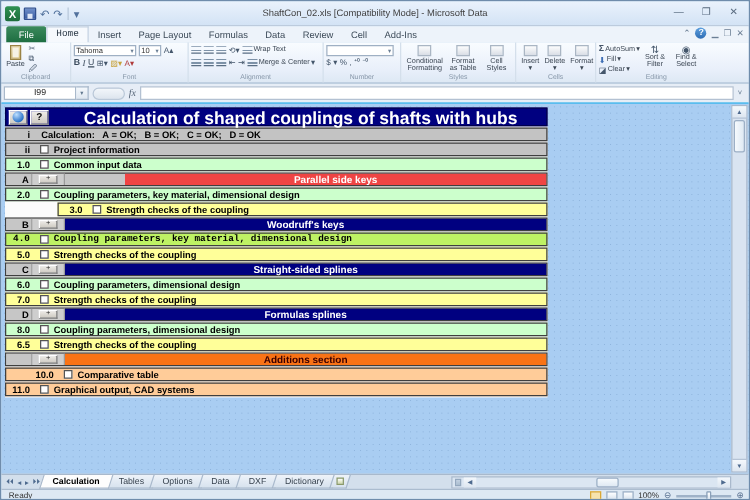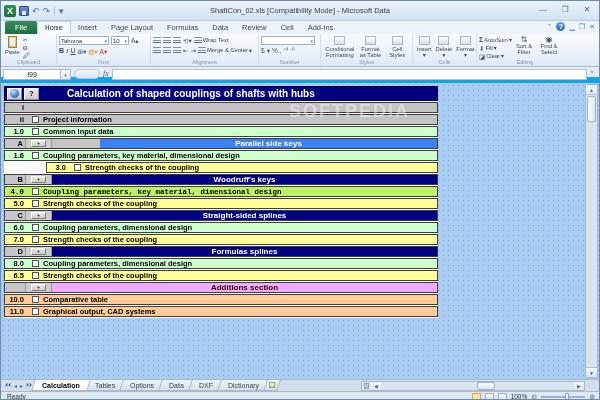--- a/index.html
+++ b/index.html
@@ -57,42 +57,42 @@
   .btxt{font-size:7px;font-weight:bold;color:#3a4a5c;line-height:8px;}
   .itxt{font-size:7px;font-style:italic;color:#3a4a5c;line-height:8px;font-family:"Liberation Serif",serif;}
   .utxt{font-size:7px;text-decoration:underline;color:#3a4a5c;line-height:8px;}
   .alsq{width:8px;height:6px;border-bottom:1px solid #5a6e84;background:repeating-linear-gradient(#7d92a8 0 1px,transparent 1px 3px);}
   .smallbtn{display:flex;align-items:center;gap:1px;font-size:5.8px;color:#3c4754;line-height:8px;}
   .stack{display:flex;flex-direction:column;justify-content:space-between;padding:1px 0;}
   .sigma{font-size:7px;color:#445468;font-weight:bold;}
 
   
   .fbar{position:absolute;left:0;top:66px;width:100%;height:16px;background:#e6edf6;
-    border-bottom:6px solid #0ea5e9;display:flex;align-items:flex-start;padding:2px 2px;}
+    border-bottom:1px solid #0ea5e9;display:flex;align-items:center;padding:2px 2px;}
   .namebox{width:58px;height:11px;background:#fff;border:1px solid #a9b9cb;font-size:7px;color:#222;
     text-align:center;line-height:10px;}
   .nb-arr{width:10px;height:11px;border:1px solid #a9b9cb;border-left:none;background:linear-gradient(#f4f8fc,#dfe7f0);
     font-size:5px;color:#62788f;text-align:center;line-height:11px;}
   .fxoval{width:26px;height:10px;border-radius:6px;background:linear-gradient(#f2f6fa,#dde5ee);
     border:1px solid #bac8d8;margin:0 3px;}
   .fx{font-size:8px;font-style:italic;font-family:"Liberation Serif",serif;color:#4d5d70;margin-right:3px;}
   .finput{flex:1;height:11px;background:#fff;border:1px solid #b3c1d2;}
   .fchev{width:10px;text-align:center;font-size:6px;color:#62788f;}
 
   
   .sheet{position:absolute;left:0;top:82px;width:100%;height:296px;background:#a9cdf2;
     background-image:radial-gradient(circle,rgba(55,95,150,0.30) 16%,transparent 18%);
     background-size:5px 5px;overflow:hidden;}
   .content{position:absolute;left:3px;top:3px;width:434px;background:#fbfbfb;padding:0;}
   .sheet-header{height:15px;background:#000080;border:1px solid #00004d;display:flex;align-items:center;margin-bottom:1px;}
   .hbtn{width:15px;height:12px;background:linear-gradient(#f0eeea,#cdc9c1);border:1px solid #8d8d8d;
     border-top-color:#fff;border-left-color:#fff;margin-left:2px;display:flex;align-items:center;justify-content:center;
     font-size:8px;font-weight:bold;color:#111;}
   .globe{width:9px;height:9px;border-radius:50%;background:radial-gradient(circle at 35% 30%,#bfe0ff,#2a72c8 70%,#0d4e9b);}
-  .htitle{color:#fff;font-weight:bold;font-size:10px;margin-left:28px;white-space:nowrap;}
+  .htitle{color:#fff;font-weight:bold;font-size:14px;margin-left:28px;white-space:nowrap;}
   .srow{display:flex;align-items:center;height:11px;margin-bottom:1px;border:1px solid #3f3f3f;}
   .rlabel{width:21px;text-align:right;font-weight:bold;font-size:7.5px;color:#000;padding-right:2px;flex:none;}
   .srow.section{background:#c6c6c6;}
   .seclabel{background:#c6c6c6;height:100%;line-height:9px;border-right:1px solid #9a9a9a;}
   .pluscell{width:26px;height:100%;background:#cecece;border-right:1px solid #9a9a9a;
     display:flex;align-items:center;justify-content:center;flex:none;}
   .plusbtn{width:15px;height:7px;background:linear-gradient(#eceae6,#cfcbc3);border:1px solid #7e7e7e;
     border-top-color:#fff;border-left-color:#fff;font-size:6px;line-height:5px;text-align:center;color:#222;}
   .secbar{flex:1;height:100%;display:flex;align-items:center;justify-content:center;
     font-weight:bold;font-size:8px;}
@@ -357,42 +357,43 @@
       <div class="sheet-header">
         <span class="hbtn">
             <span class="globe"></span>
           </span>
         <span class="hbtn">?</span>
         <span class="htitle">Calculation of shaped couplings of shafts with hubs</span>
       </div>
       <div>
           <div class="srow plain" style="background: rgb(195, 195, 195);">
             <span class="rlabel">i</span>
+            <span class="rtext">Calculation:   A = OK;   B = OK;   C = OK;   D = OK</span>
           </div>
           <div class="srow check" style="background: rgb(195, 195, 195);">
             <span class="rlabel">ii</span>
             <span class="cb"></span>
             <span class="rtext">Project information</span>
           </div>
           <div class="srow check" style="background: rgb(204, 255, 204);">
             <span class="rlabel">1.0</span>
             <span class="cb"></span>
             <span class="rtext">Common input data</span>
           </div>
           <div class="srow section">
             <span class="rlabel seclabel">A</span>
             <span class="pluscell">
               <span class="plusbtn">+</span>
             </span>
-            <span class="secbar" style="background: #3b82f6; color: rgb(255, 255, 255); margin-left: 48px;">
+            <span class="secbar" style="background: #ef4444; color: rgb(255, 255, 255); margin-left: 48px;">
               <span>Parallel side keys</span>
             </span>
           </div>
           <div class="srow check" style="background: rgb(204, 255, 204);">
-            <span class="rlabel">1.6</span>
+            <span class="rlabel">2.0</span>
             <span class="cb"></span>
             <span class="rtext">Coupling parameters, key material, dimensional design</span>
           </div>
           <div class="srow check" style="background: rgb(255, 255, 153); margin-left: 42px;">
             <span class="rlabel">3.0</span>
             <span class="cb"></span>
             <span class="rtext">Strength checks of the coupling</span>
           </div>
           <div class="srow section">
             <span class="rlabel seclabel">B</span>
@@ -449,37 +450,36 @@
           <div class="srow check" style="background: rgb(255, 255, 153);">
             <span class="rlabel">6.5</span>
             <span class="cb"></span>
             <span class="rtext">Strength checks of the coupling</span>
           </div>
           <div class="srow section">
             <span class="rlabel seclabel"></span>
             <span class="pluscell">
               <span class="plusbtn">+</span>
             </span>
-            <span class="secbar" style="background: #f0abfc; color: rgb(61, 0, 0); text-align: right;">
+            <span class="secbar" style="background: #f97316; color: rgb(61, 0, 0); text-align: right;">
               <span>Additions section</span>
             </span>
           </div>
-          <div class="srow check" style="background: rgb(255, 204, 153);">
+          <div class="srow check" style="background: rgb(255, 204, 153); padding-left: 19px;">
             <span class="rlabel">10.0</span>
             <span class="cb"></span>
             <span class="rtext">Comparative table</span>
           </div>
           <div class="srow check" style="background: rgb(255, 204, 153);">
             <span class="rlabel">11.0</span>
             <span class="cb"></span>
             <span class="rtext">Graphical output, CAD systems</span>
           </div>
         </div>
     </div>
-    <div class="watermark">SOFTPEDIA</div>
     <div class="vscroll">
       <span class="varrow">▲</span>
       <span class="vthumb"></span>
       <span class="varrow bottom">▼</span>
     </div>
   </div>
 
   <div class="tabsrow">
     <div class="tnav">
       <span>⏴⏴</span>

